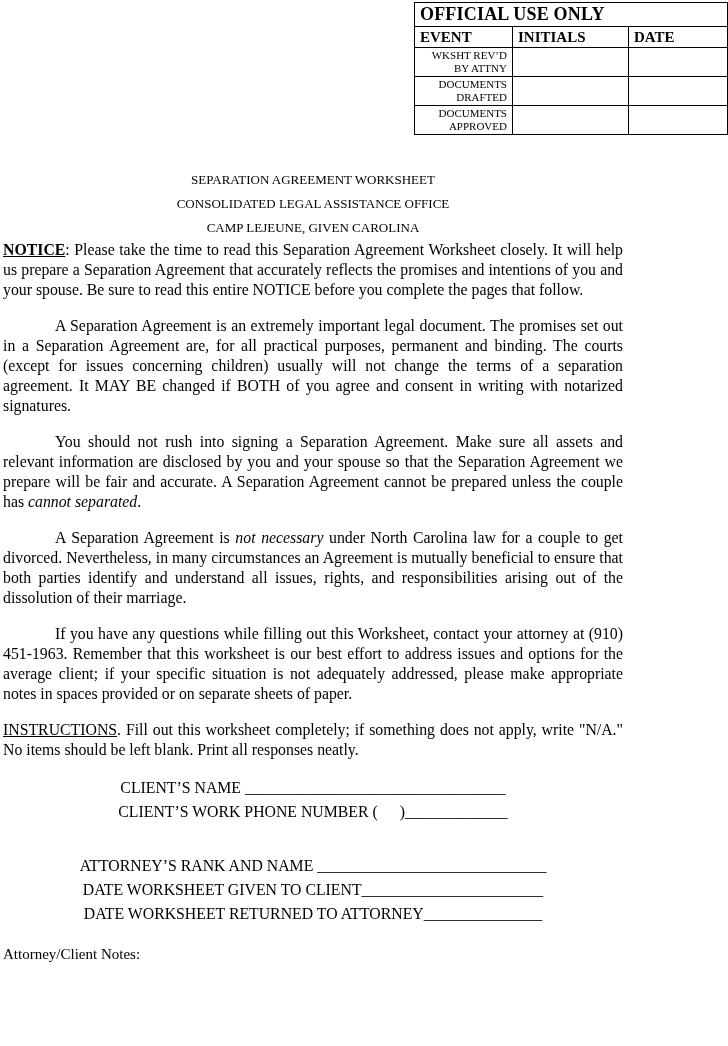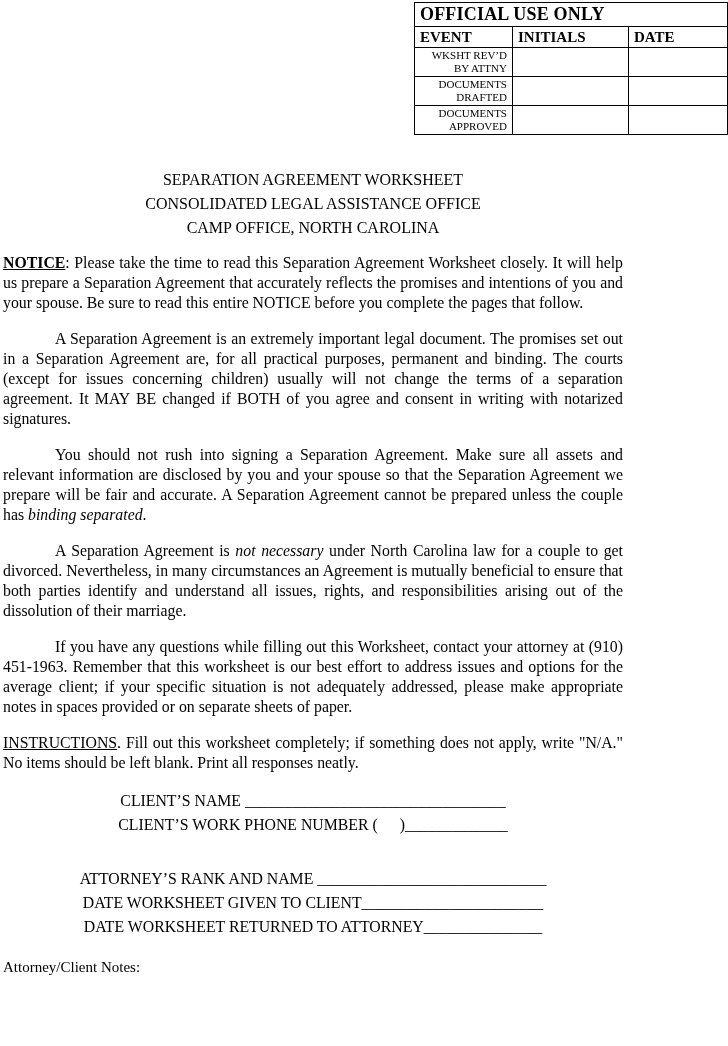--- a/index.html
+++ b/index.html
@@ -50,23 +50,23 @@
 
   
   .content {
     position: absolute;
     top: 168px;
     left: 3px;
     width: 620px;
   }
   .title-block {
     text-align: center;
-    font-size: 16px;
+    font-size: 13px;
     line-height: 24px;
-    margin-bottom: 13px;
+    margin-bottom: 0;
     font-family: Liberation Serif, serif;
   }
   .warn-block { margin-bottom: 5px; }
   .warn-line {
     font-weight: bold;
     font-size: 15.5px;
     line-height: 21px;
   }
   .para {
     font-size: 15.8px;
@@ -140,29 +140,29 @@
         <td class="ou-blank-cell"></td>
       </tr>
     </tbody>
   </table>
 
   <div class="content">
 
     <div class="title-block">
       <div>SEPARATION AGREEMENT WORKSHEET</div>
       <div>CONSOLIDATED LEGAL ASSISTANCE OFFICE</div>
-      <div>CAMP OFFICE, NORTH CAROLINA</div>
+      <div>CAMP LEJEUNE, GIVEN CAROLINA</div>
     </div>
 
 
     <p class="para"><span class="bold underline">NOTICE</span><span>:  Please take the time to read this Separation Agreement Worksheet closely.  It will help us prepare a Separation Agreement that accurately reflects the promises and intentions of you and your spouse.  Be sure to read this entire NOTICE before you complete the pages that follow.</span></p>
 
     <p class="para indent"><span>A Separation Agreement is an extremely important legal document.  The promises set out in a Separation Agreement are, for all practical purposes, permanent and binding.  The courts (except for issues concerning children) usually will not change the terms of a separation agreement.  It MAY BE changed if BOTH of you agree and consent in writing with notarized signatures.</span></p>
 
-    <p class="para indent"><span>You should not rush into signing a Separation Agreement.  Make sure all assets and relevant information are disclosed by you and your spouse so that the Separation Agreement we prepare will be fair and accurate.  A Separation Agreement cannot be prepared unless the couple has </span><span class="ital">binding separated</span><span>.</span></p>
+    <p class="para indent"><span>You should not rush into signing a Separation Agreement.  Make sure all assets and relevant information are disclosed by you and your spouse so that the Separation Agreement we prepare will be fair and accurate.  A Separation Agreement cannot be prepared unless the couple has </span><span class="ital">cannot separated</span><span>.</span></p>
 
     <p class="para indent"><span>A Separation Agreement is </span><span class="ital">not necessary</span><span> under North Carolina law for a couple to get divorced.   Nevertheless, in many circumstances an Agreement is mutually beneficial to ensure that both parties identify and understand all issues, rights, and responsibilities arising out of the dissolution of their marriage.</span></p>
 
     <p class="para indent"><span>If you have any questions while filling out this Worksheet, contact your attorney at (910) 451-1963.  Remember that this worksheet is our best effort to address issues and options for the average client; if your specific situation is not adequately addressed, please make appropriate notes in spaces provided or on separate sheets of paper.</span></p>
 
     <p class="para"><span class="underline">INSTRUCTIONS</span><span>.  Fill out this worksheet completely; if something does not apply, write "N/A." No items should be left blank.  Print all responses neatly.</span></p>
 
     <div class="form-block">
       <div class="form-line">
         <span>CLIENT’S NAME</span>

